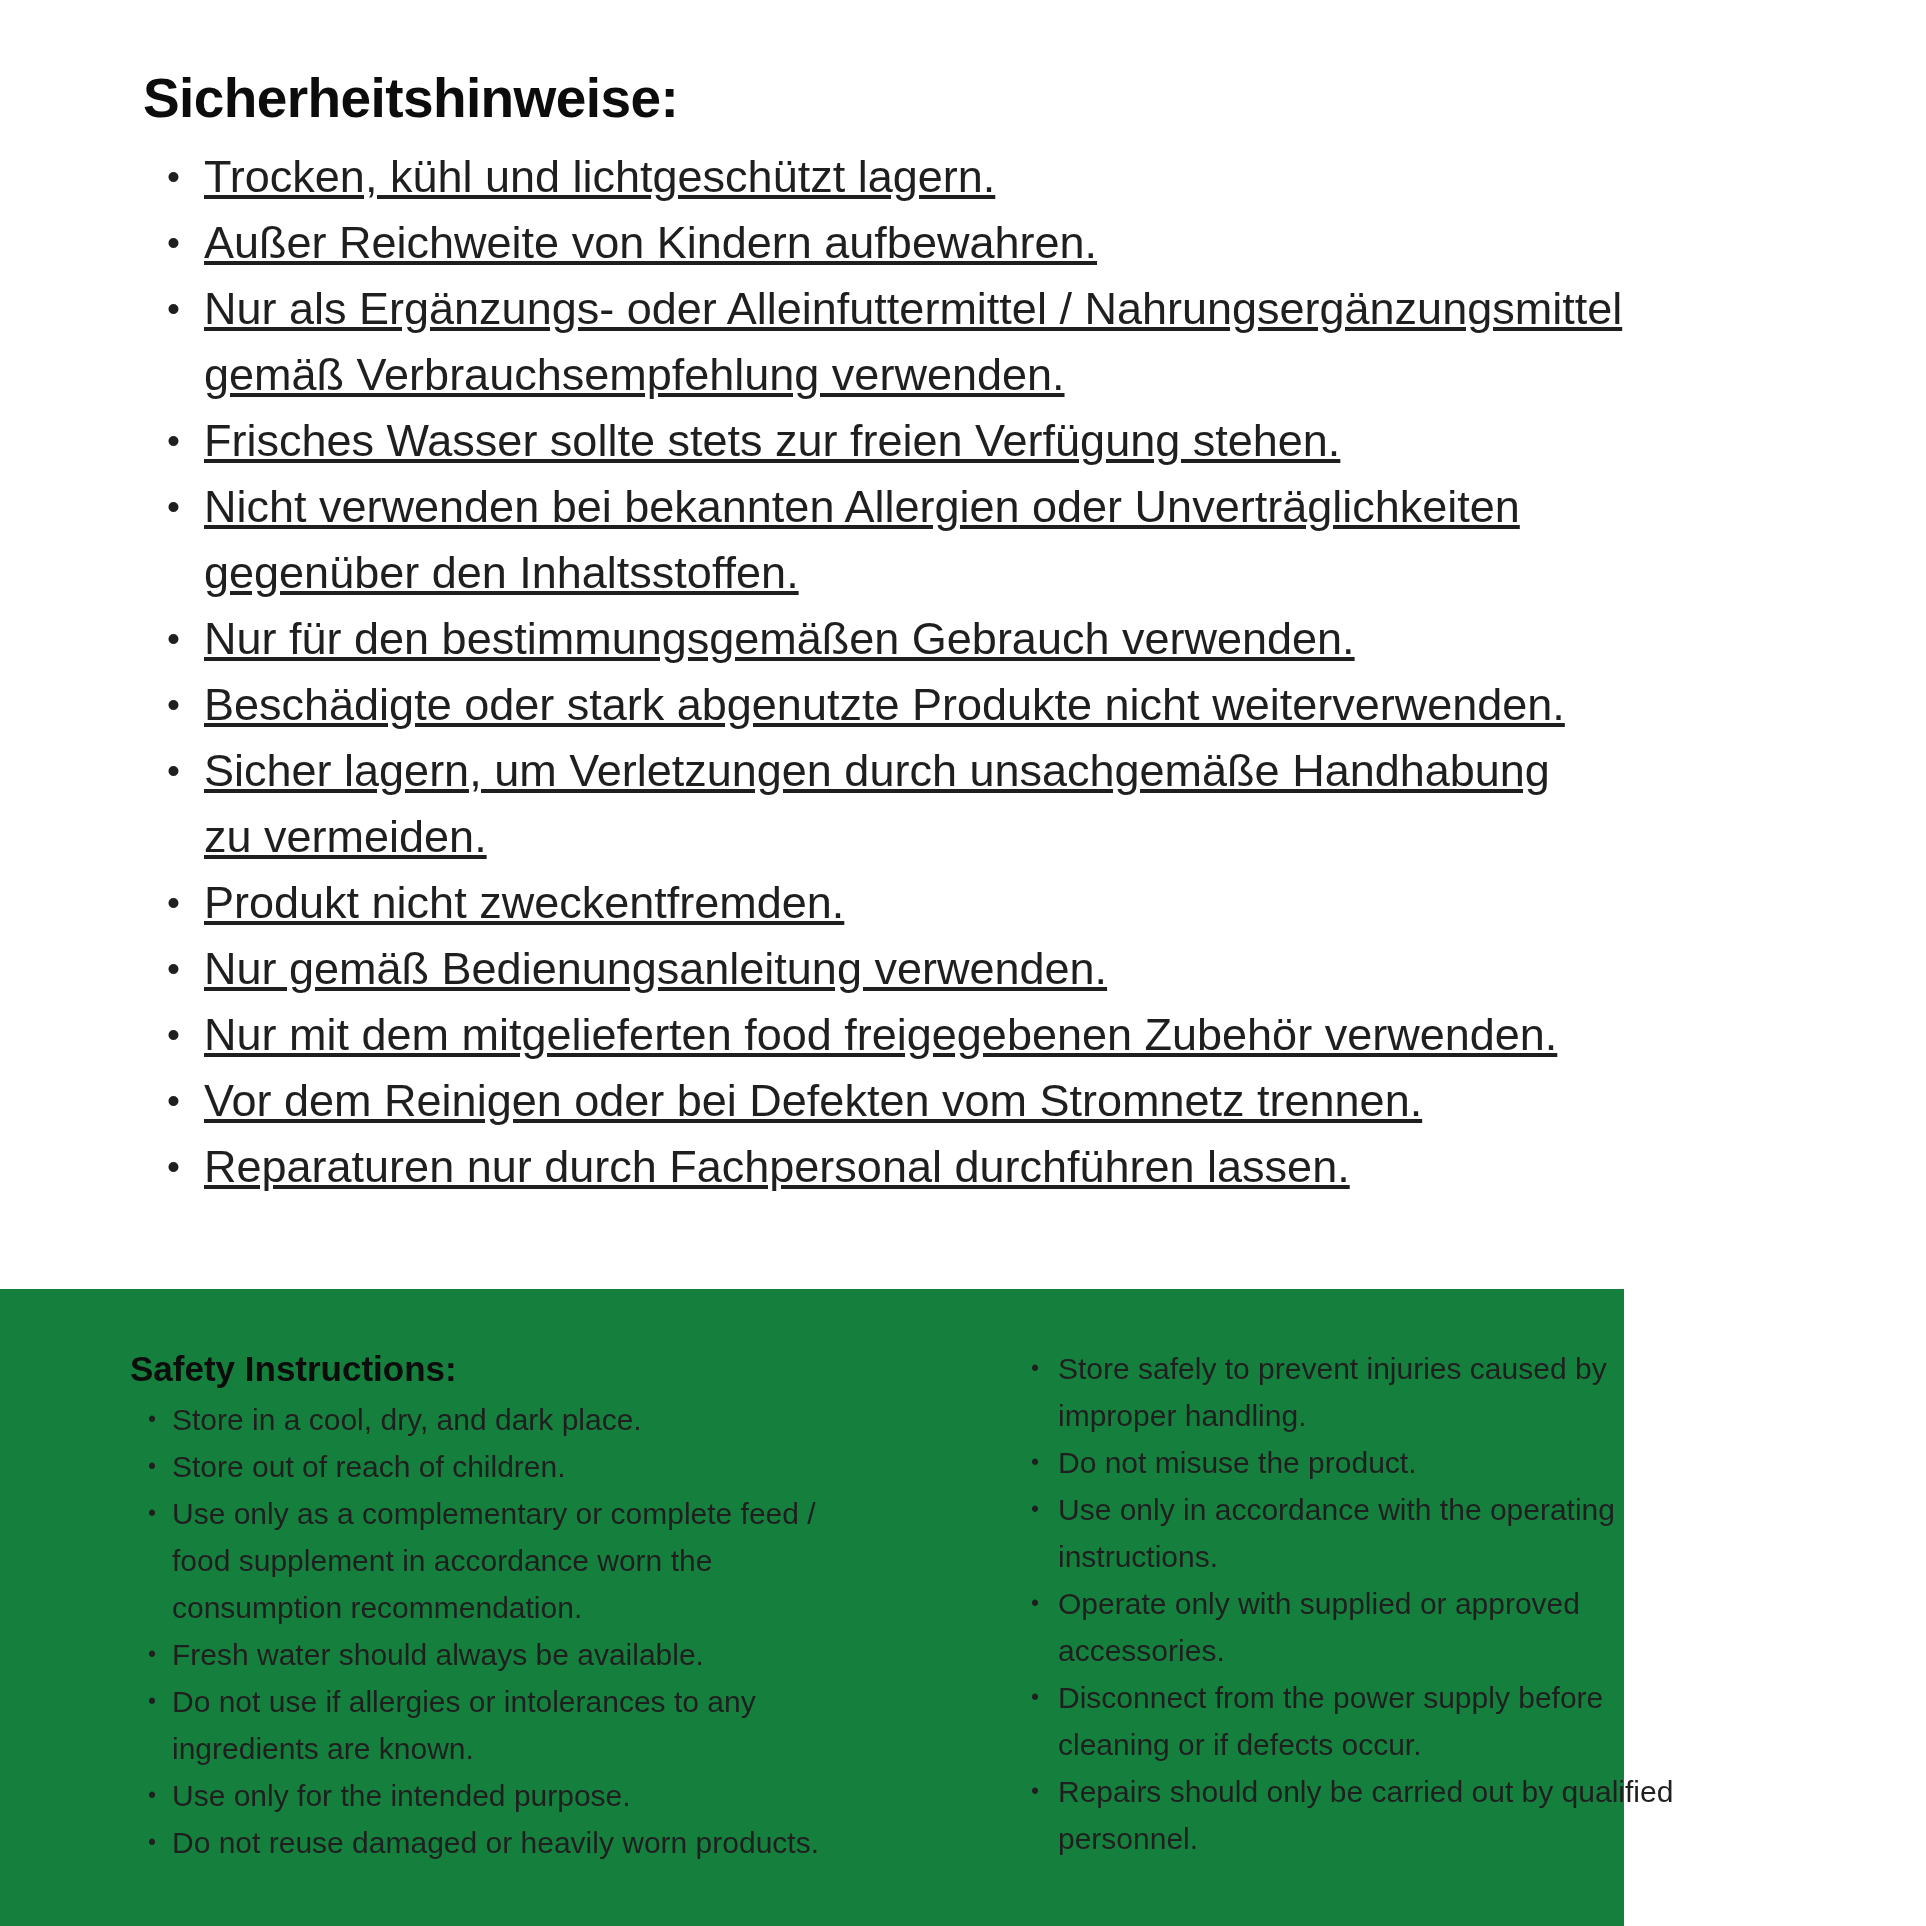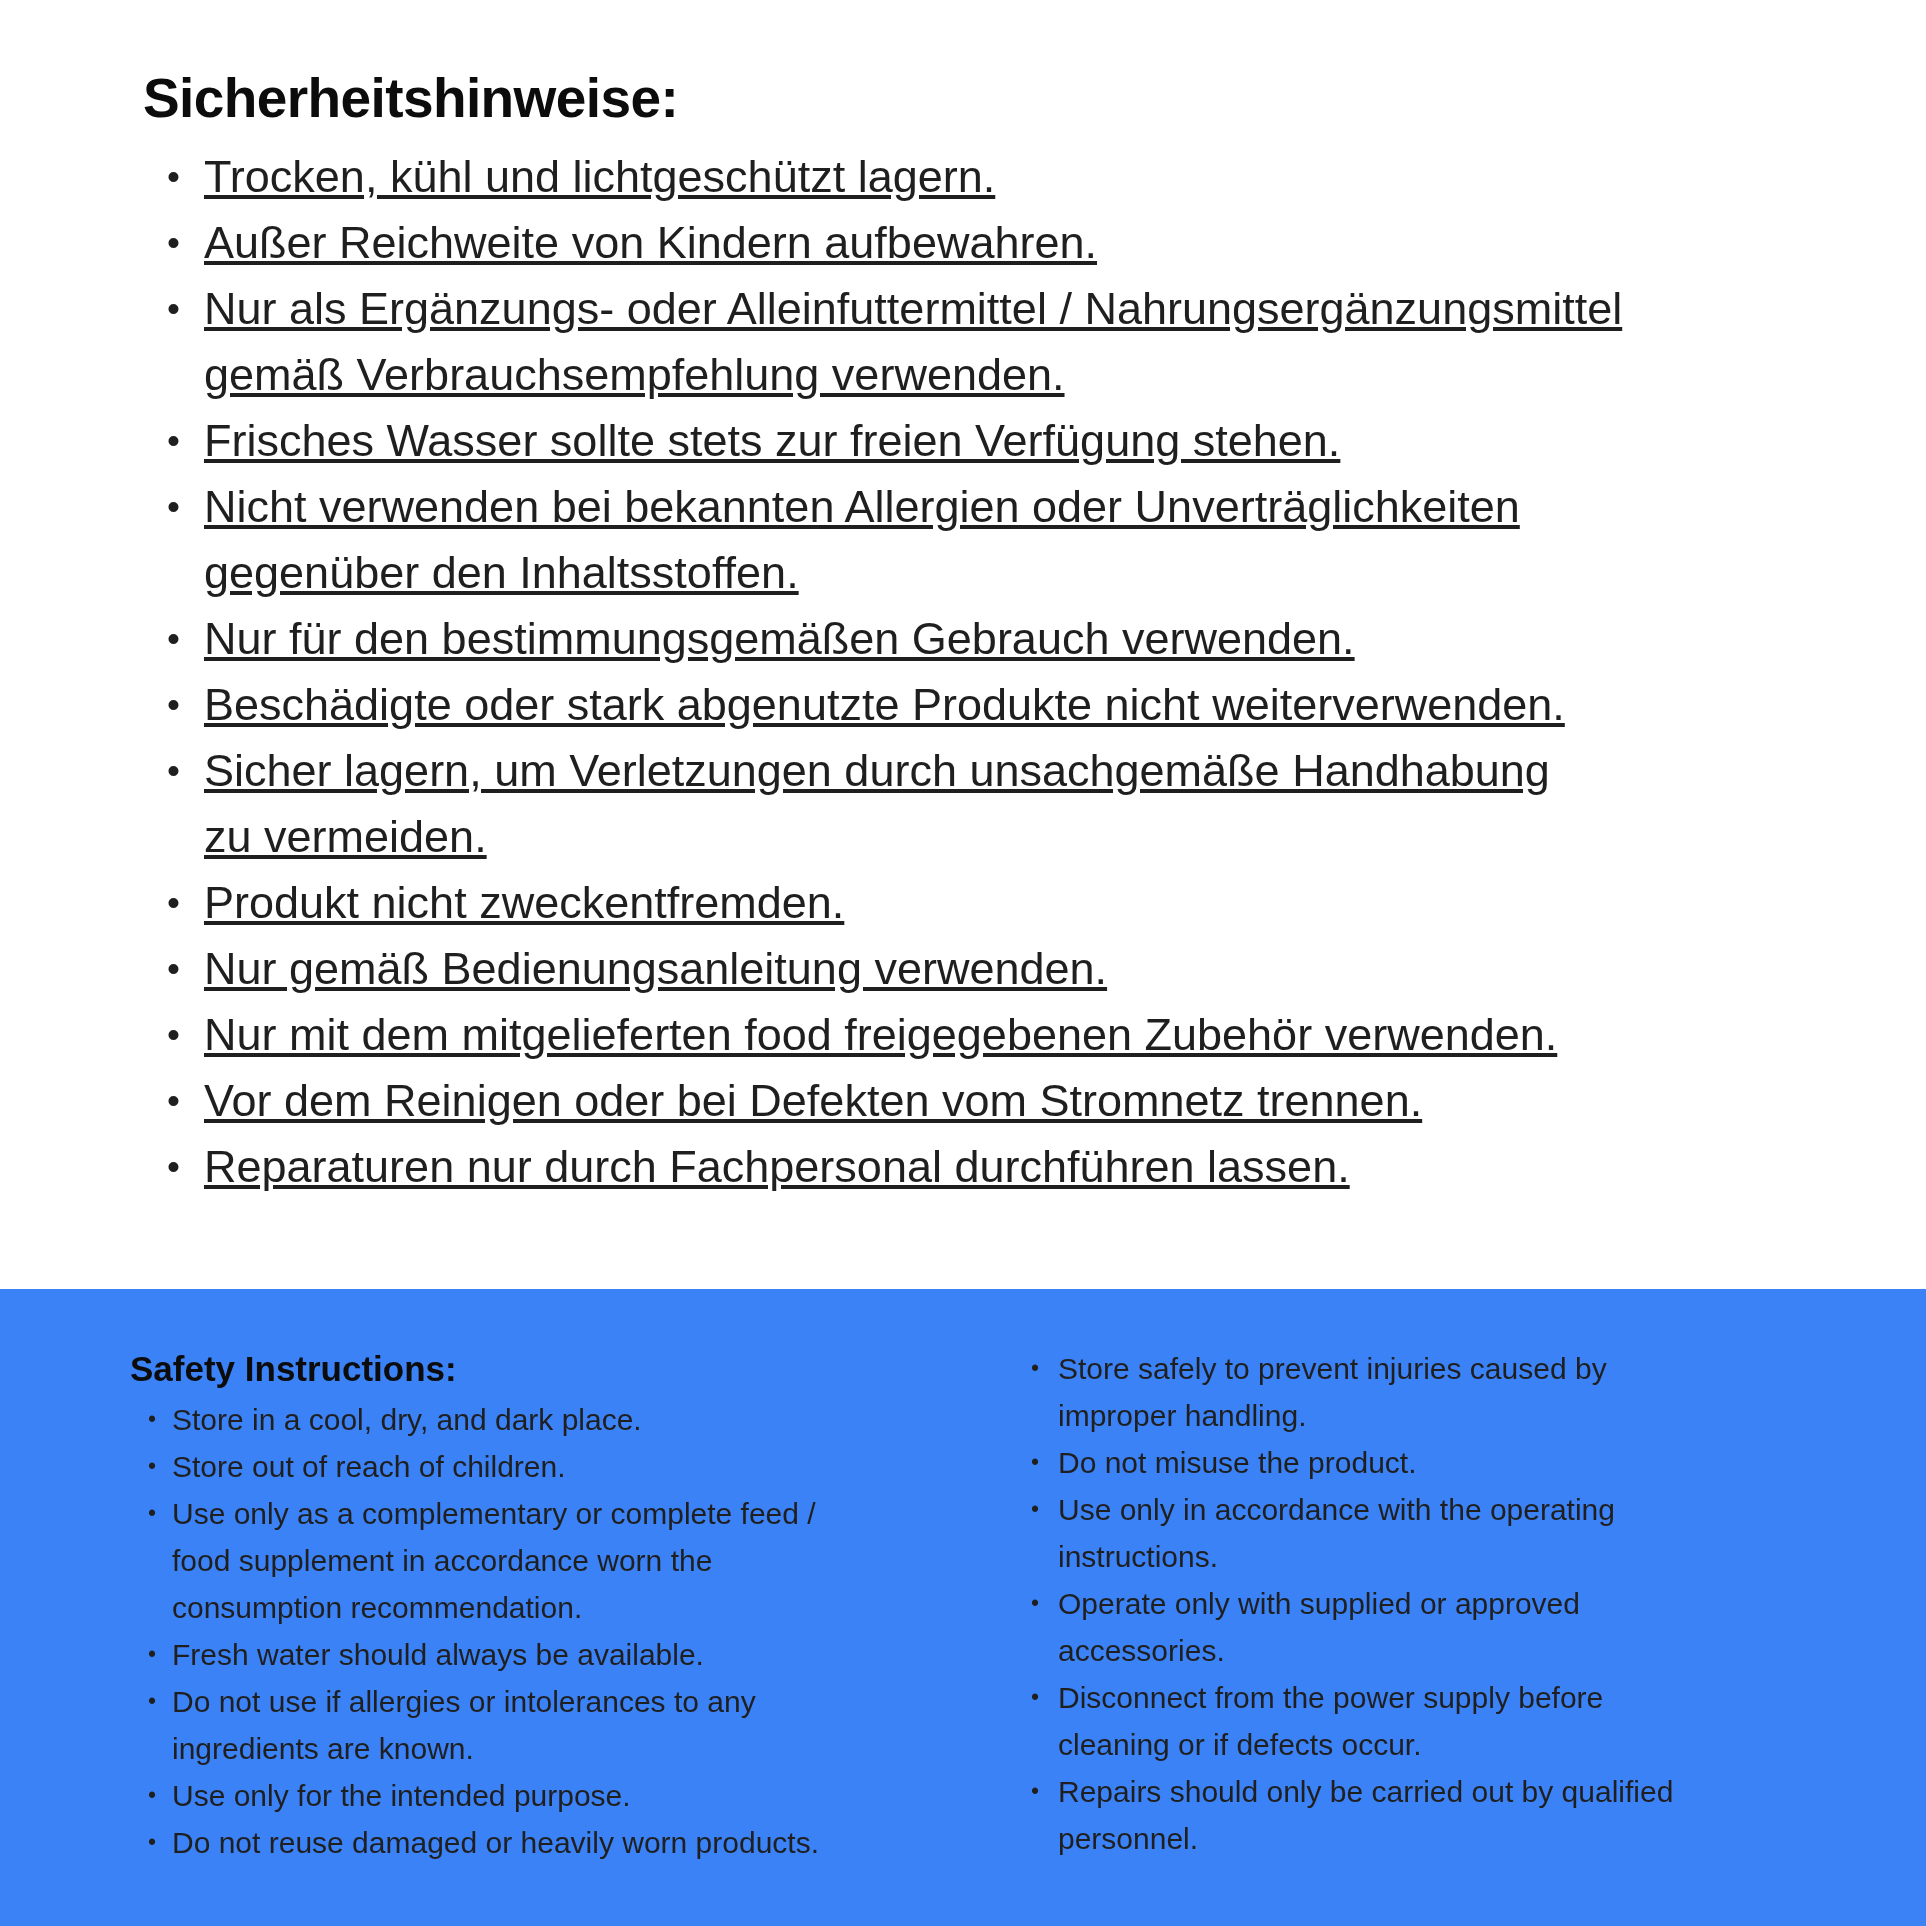--- a/index.html
+++ b/index.html
@@ -55,23 +55,23 @@
     font-size: 37px;
     line-height: 66px;
     color: #1f1f1f;
   }
 
   
   .en-band {
     position: absolute;
     left: 0;
     top: 1289px;
-    width: 1926px;
+    width: 1624px;
     height: 637px;
-    background: #3b82f6;
+    background: #15803d;
   }
   .en-col {
     position: absolute;
     top: 56px;
   }
   .en-col-left  { left: 130px;  width: 886px; }
   .en-col-right { left: 1027px; width: 899px; }
 
   .en-heading {
     margin: 0;

